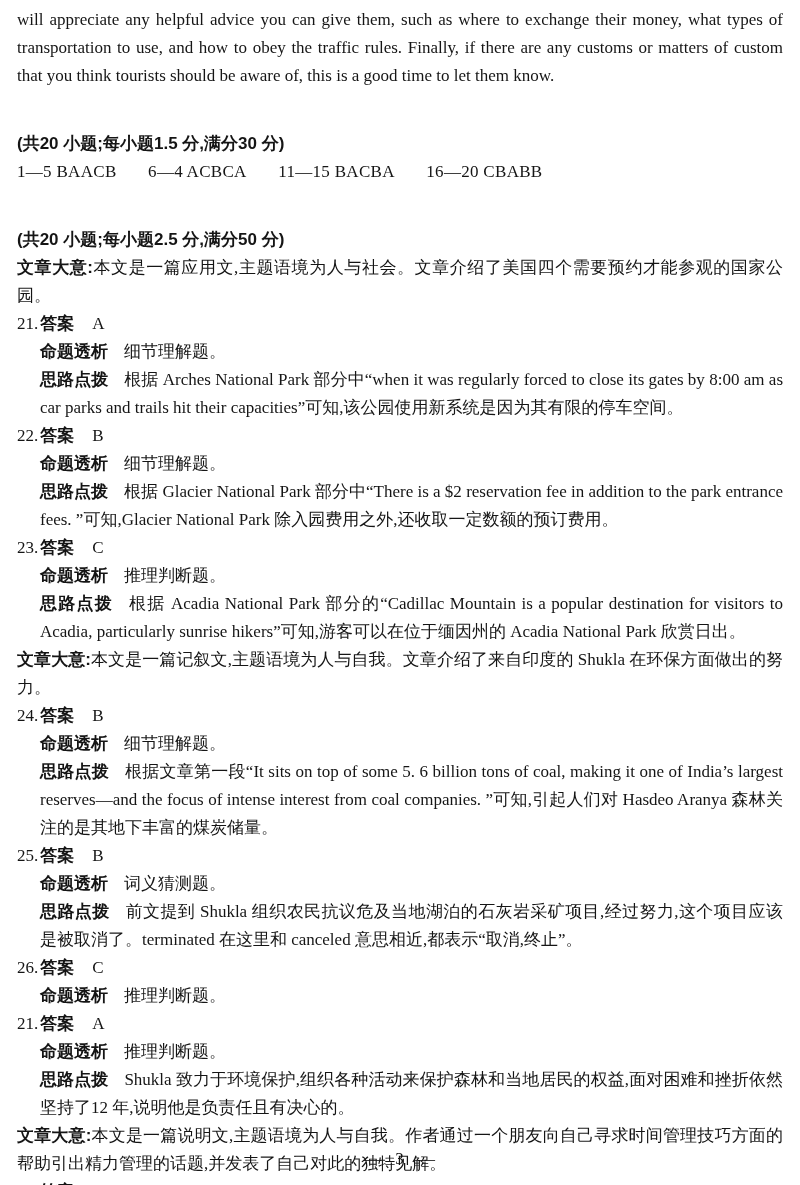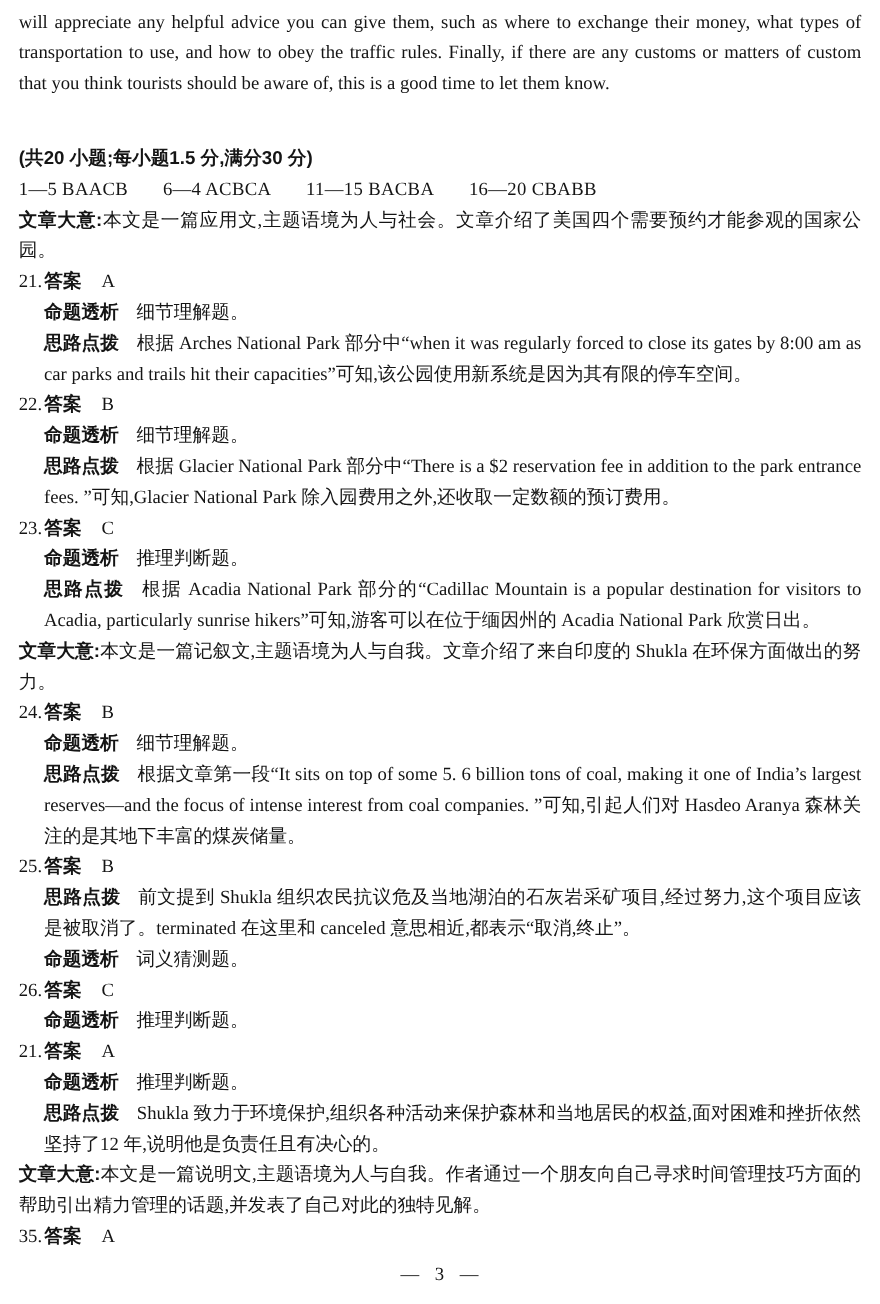--- a/index.html
+++ b/index.html
@@ -67,20 +67,21 @@
 
   <p class="hdr">(共20 小题;每小题1.5 分,满分30 分)</p>
 
   <p class="akey">
     <span class="group">1—5 BAACB</span>
     <span class="group">6—4 ACBCA</span>
     <span class="group">11—15 BACBA</span>
     <span class="group">16—20 CBABB</span>
   </p>
 
+  <p class="hdr">(共20 小题;每小题2.5 分,满分50 分)</p>
 
   <p class="summary"><span class="lbl">文章大意:</span><span>本文是一篇应用文,主题语境为人与社会。文章介绍了美国四个需要预约才能参观的国家公园。</span></p>
 
   <div>
     <p class="qline"><span class="qnum">21.</span><span class="lbl">答案</span><span class="ansletter">A</span></p>
     <p class="ind"><span class="lbl gap">命题透析</span><span>细节理解题。</span></p>
     <p class="ind"><span class="lbl gap">思路点拨</span><span>根据 Arches National Park 部分中“when it was regularly forced to close its gates by 8:00 am as car parks and trails hit their capacities”可知,该公园使用新系统是因为其有限的停车空间。</span></p>
   </div>
 
   <div>
@@ -98,22 +99,22 @@
   <p class="summary"><span class="lbl">文章大意:</span><span>本文是一篇记叙文,主题语境为人与自我。文章介绍了来自印度的 Shukla 在环保方面做出的努力。</span></p>
 
   <div>
     <p class="qline"><span class="qnum">24.</span><span class="lbl">答案</span><span class="ansletter">B</span></p>
     <p class="ind"><span class="lbl gap">命题透析</span><span>细节理解题。</span></p>
     <p class="ind"><span class="lbl gap">思路点拨</span><span>根据文章第一段“It sits on top of some 5. 6 billion tons of coal, making it one of India’s largest reserves—and the focus of intense interest from coal companies. ”可知,引起人们对 Hasdeo Aranya 森林关注的是其地下丰富的煤炭储量。</span></p>
   </div>
 
   <div>
     <p class="qline"><span class="qnum">25.</span><span class="lbl">答案</span><span class="ansletter">B</span></p>
+    <p class="ind"><span class="lbl gap">命题透析</span><span>词义猜测题。</span></p>
     <p class="ind"><span class="lbl gap">思路点拨</span><span>前文提到 Shukla 组织农民抗议危及当地湖泊的石灰岩采矿项目,经过努力,这个项目应该是被取消了。terminated 在这里和 canceled 意思相近,都表示“取消,终止”。</span></p>
-    <p class="ind"><span class="lbl gap">命题透析</span><span>词义猜测题。</span></p>
   </div>
 
   <div>
     <p class="qline"><span class="qnum">26.</span><span class="lbl">答案</span><span class="ansletter">C</span></p>
     <p class="ind"><span class="lbl gap">命题透析</span><span>推理判断题。</span></p>
   </div>
 
   <div>
     <p class="qline"><span class="qnum">21.</span><span class="lbl">答案</span><span class="ansletter">A</span></p>
     <p class="ind"><span class="lbl gap">命题透析</span><span>推理判断题。</span></p>

